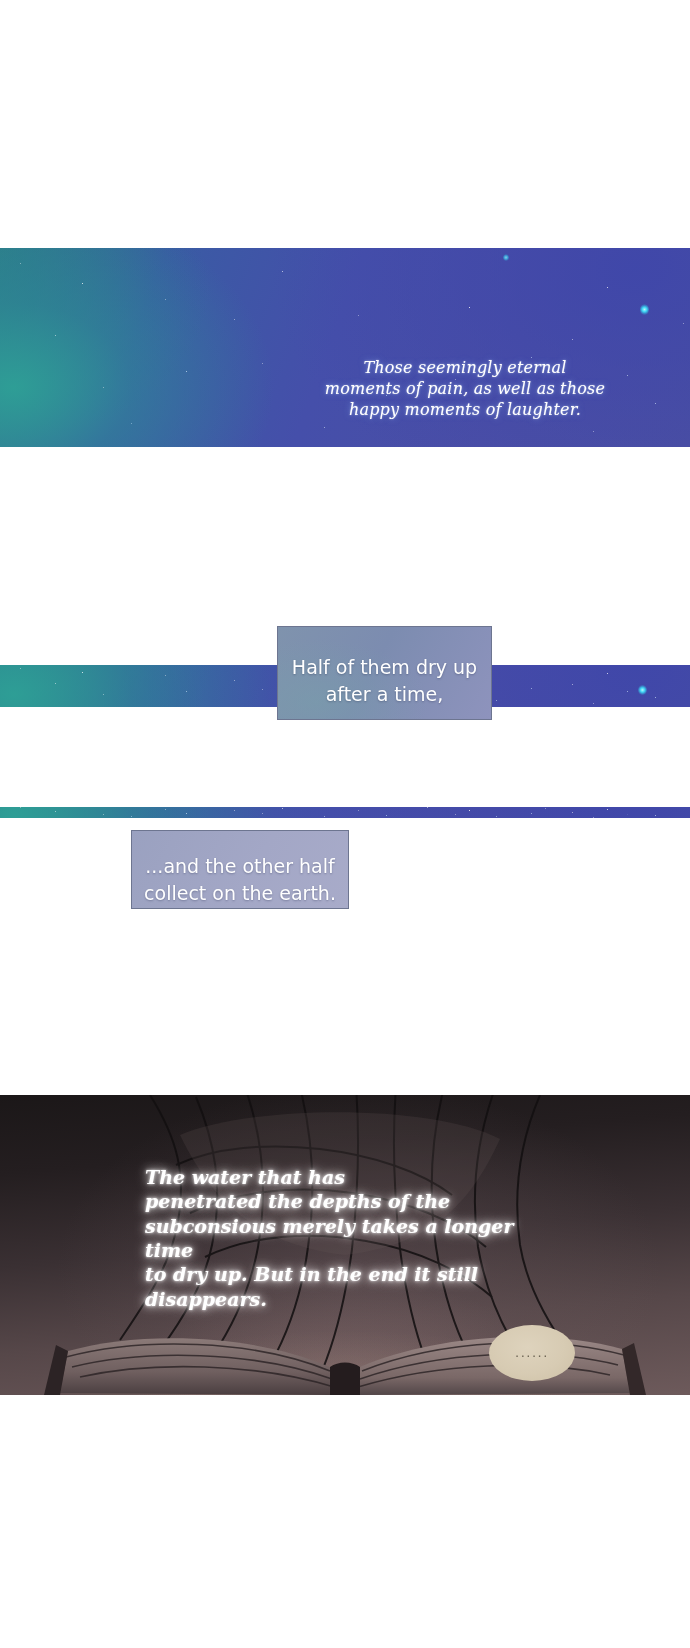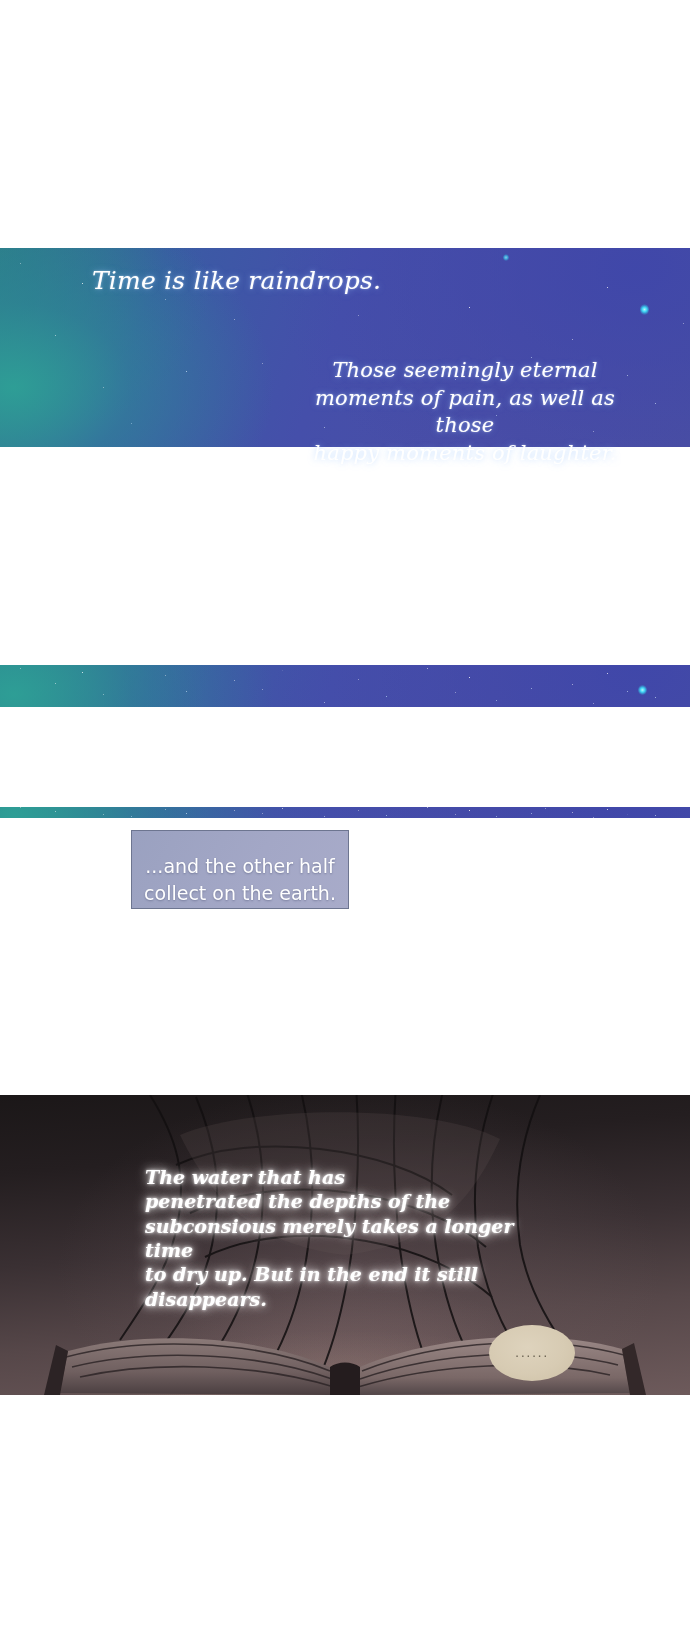--- a/index.html
+++ b/index.html
@@ -95,21 +95,21 @@
   .narration-1 {
     left: 92px;
     top: 264px;
     font-size: 25px;
     text-align: left;
   }
   .narration-2 {
     left: 300px;
     top: 357px;
     width: 330px;
-    font-size: 21px;
+    font-size: 16px;
     text-align: center;
   }
 
   
   .dialogue-box {
     position: absolute;
     box-sizing: border-box;
     border: 1px solid #6d7590;
     display: flex;
     align-items: center;
@@ -198,32 +198,35 @@
 <body>
 
 <div class="page">
 
   <div class="panel sky" id="panel-sky-large" style="top:248px; height:199px;">
 
     <div class="orb" style="left:640px; top:56px; width:9px; height:11px;"></div>
     <div class="orb" style="left:503px; top:6px; width:6px; height:7px; opacity:.7;"></div>
   </div>
 
-  <div class="narration narration-1">Time is like raindrops.</div>
 
   <div class="narration narration-2">Those seemingly eternal
 moments of pain, as well as those
 happy moments of laughter.</div>
 
   <div class="panel sky" id="panel-sky-strip-1" style="top:466px; height:42px;">
     <div class="orb" style="left:638px; top:20px; width:9px; height:10px;"></div>
   </div>
 
   <div class="panel sky" id="panel-sky-strip-2" style="top:566px; height:11px;"></div>
 
+  <div class="dialogue-box" id="box-a">
+    <div class="dialogue-text">Half of them dry up
+after a time,</div>
+  </div>
 
   <div class="dialogue-box" id="box-b">
     <div class="dialogue-text">...and the other half
 collect on the earth.</div>
   </div>
 
   <div class="panel" id="panel-book">
 
     <svg class="book-art" viewBox="0 0 690 300" preserveAspectRatio="none">
       <defs>

